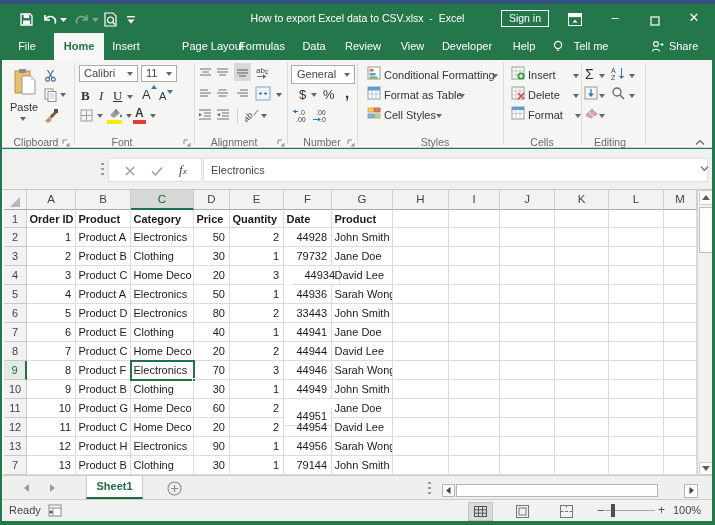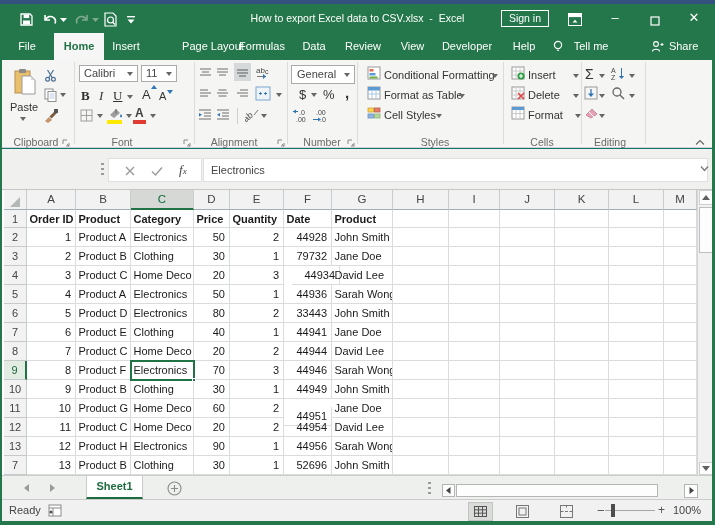--- a/index.html
+++ b/index.html
@@ -561,21 +561,21 @@
       <div class="cell txt" style="left:500px;top:246.66px;width:55px;height:18.93px;line-height:18.93px;"></div>
       <div class="cell txt" style="left:555px;top:246.66px;width:54px;height:18.93px;line-height:18.93px;"></div>
       <div class="cell txt" style="left:609px;top:246.66px;width:55px;height:18.93px;line-height:18.93px;"></div>
       <div class="cell txt" style="left:664px;top:246.66px;width:33px;height:18.93px;line-height:18.93px;"></div>
       <div class="rowhdr" style="top:265.59000000000003px;height:18.93px;line-height:18.93px;">7</div>
       <div class="cell num" style="left:27px;top:265.59000000000003px;width:49px;height:18.93px;line-height:18.93px;">13</div>
       <div class="cell txt" style="left:76px;top:265.59000000000003px;width:55px;height:18.93px;line-height:18.93px;">Product B</div>
       <div class="cell txt" style="left:131px;top:265.59000000000003px;width:63px;height:18.93px;line-height:18.93px;">Clothing</div>
       <div class="cell num" style="left:194px;top:265.59000000000003px;width:36px;height:18.93px;line-height:18.93px;">30</div>
       <div class="cell num" style="left:230px;top:265.59000000000003px;width:54px;height:18.93px;line-height:18.93px;">1</div>
-      <div class="cell num" style="left:284px;top:265.59000000000003px;width:48px;height:18.93px;line-height:18.93px;">52696</div>
+      <div class="cell num" style="left:284px;top:265.59000000000003px;width:48px;height:18.93px;line-height:18.93px;">79144</div>
       <div class="cell txt" style="left:332px;top:265.59000000000003px;width:61px;height:18.93px;line-height:18.93px;">John Smith</div>
       <div class="cell txt" style="left:393px;top:265.59000000000003px;width:56px;height:18.93px;line-height:18.93px;"></div>
       <div class="cell txt" style="left:449px;top:265.59000000000003px;width:51px;height:18.93px;line-height:18.93px;"></div>
       <div class="cell txt" style="left:500px;top:265.59000000000003px;width:55px;height:18.93px;line-height:18.93px;"></div>
       <div class="cell txt" style="left:555px;top:265.59000000000003px;width:54px;height:18.93px;line-height:18.93px;"></div>
       <div class="cell txt" style="left:609px;top:265.59000000000003px;width:55px;height:18.93px;line-height:18.93px;"></div>
       <div class="cell txt" style="left:664px;top:265.59000000000003px;width:33px;height:18.93px;line-height:18.93px;"></div>
       <div style="position:absolute;left:130px;top:169.94px;width:65px;height:20.93px;border:2px solid #217346;"></div>
       <div style="position:absolute;left:192px;top:187.87px;width:4px;height:4px;background:#217346;border:1px solid #fff;"></div>
     </div>

